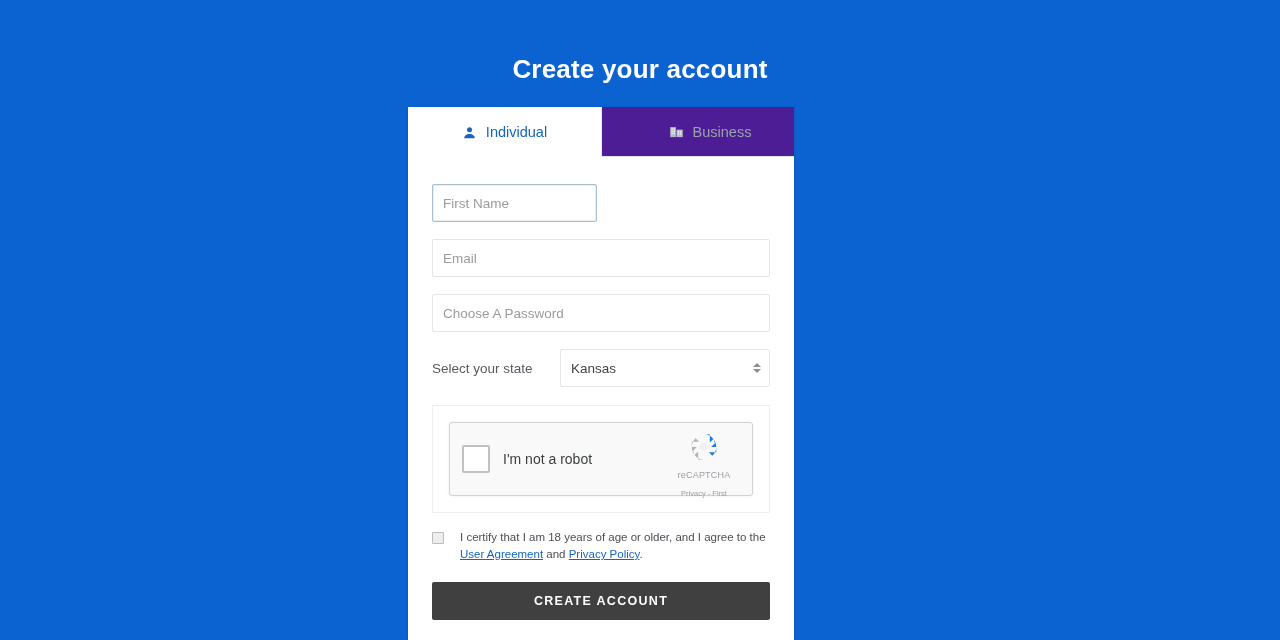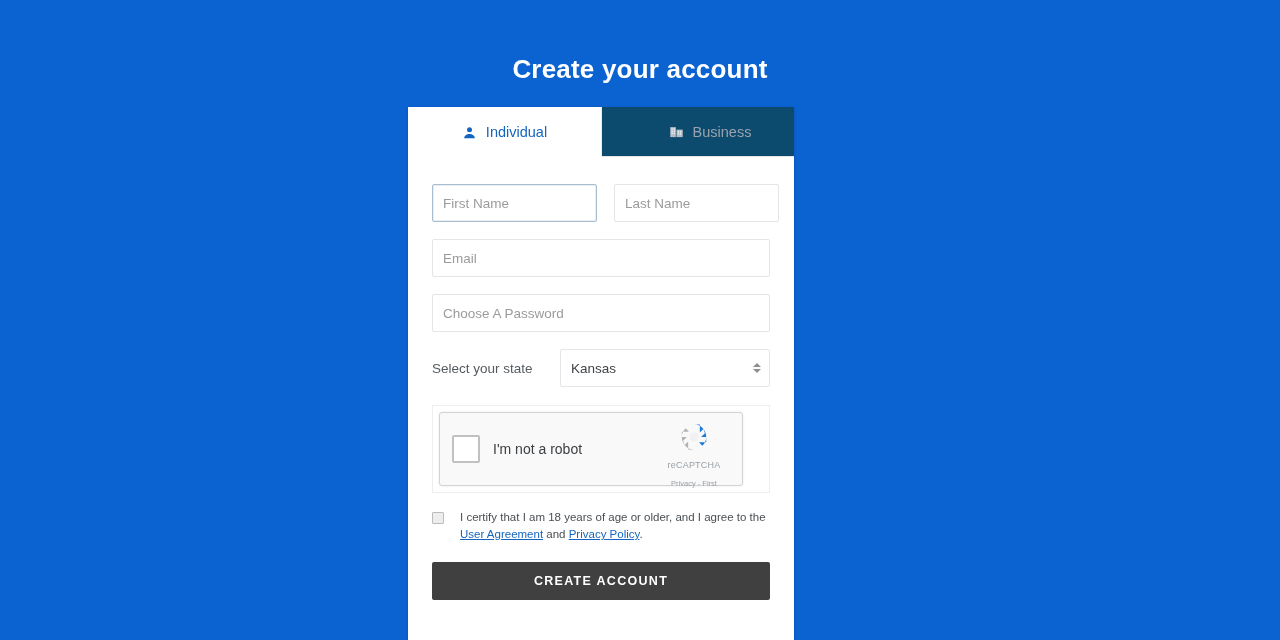--- a/index.html
+++ b/index.html
@@ -70,21 +70,21 @@
     color: #1565c0;
   }
   .tab.active::after {
     content: "";
     position: absolute;
     left: 0; right: 0; bottom: -1px;
     height: 1px;
     background: #ffffff;
   }
   .tab.inactive {
-    background: #0c4a6e;
+    background: #4c1d95;
     color: #9aa3ad;
     border-left: 1px solid #e8ecf0;
     border-bottom: 1px solid #e2e6ea;
     padding-left: 24px;
   }
   .tab-icon { display: inline-flex; align-items: center; }
 
   
   .form-body {
     padding: 27px 24px 0 24px;
@@ -160,21 +160,21 @@
     border-left: 4px solid transparent;
     border-right: 4px solid transparent;
   }
   .arrow-up { border-bottom: 4px solid #8a8f94; }
   .arrow-dn { border-top: 4px solid #8a8f94; }
 
   
   .captcha-outer {
     margin-top: 18px;
     border: 1px solid #eceef0;
-    padding: 6px;
+    padding: 16px;
     background: #ffffff;
   }
   .captcha-box {
     width: 304px;
     height: 74px;
     background: #f9f9f9;
     border: 1px solid #d3d3d3;
     border-radius: 3px;
     display: flex;
     align-items: center;
@@ -298,21 +298,20 @@
         </span>
         <span>Business</span>
       </div>
 
     </div>
 
     <div class="form-body">
 
       <div class="name-row">
         <input class="field focused" type="text" placeholder="First Name" style="">
-        <input class="field" type="text" placeholder="Last Name" style="">
       </div>
 
       <div class="row-gap"></div>
 
       <input class="field" type="text" placeholder="Email" style="">
 
       <div class="row-gap"></div>
 
       <input class="field" type="text" placeholder="Choose A Password" style="">
 

